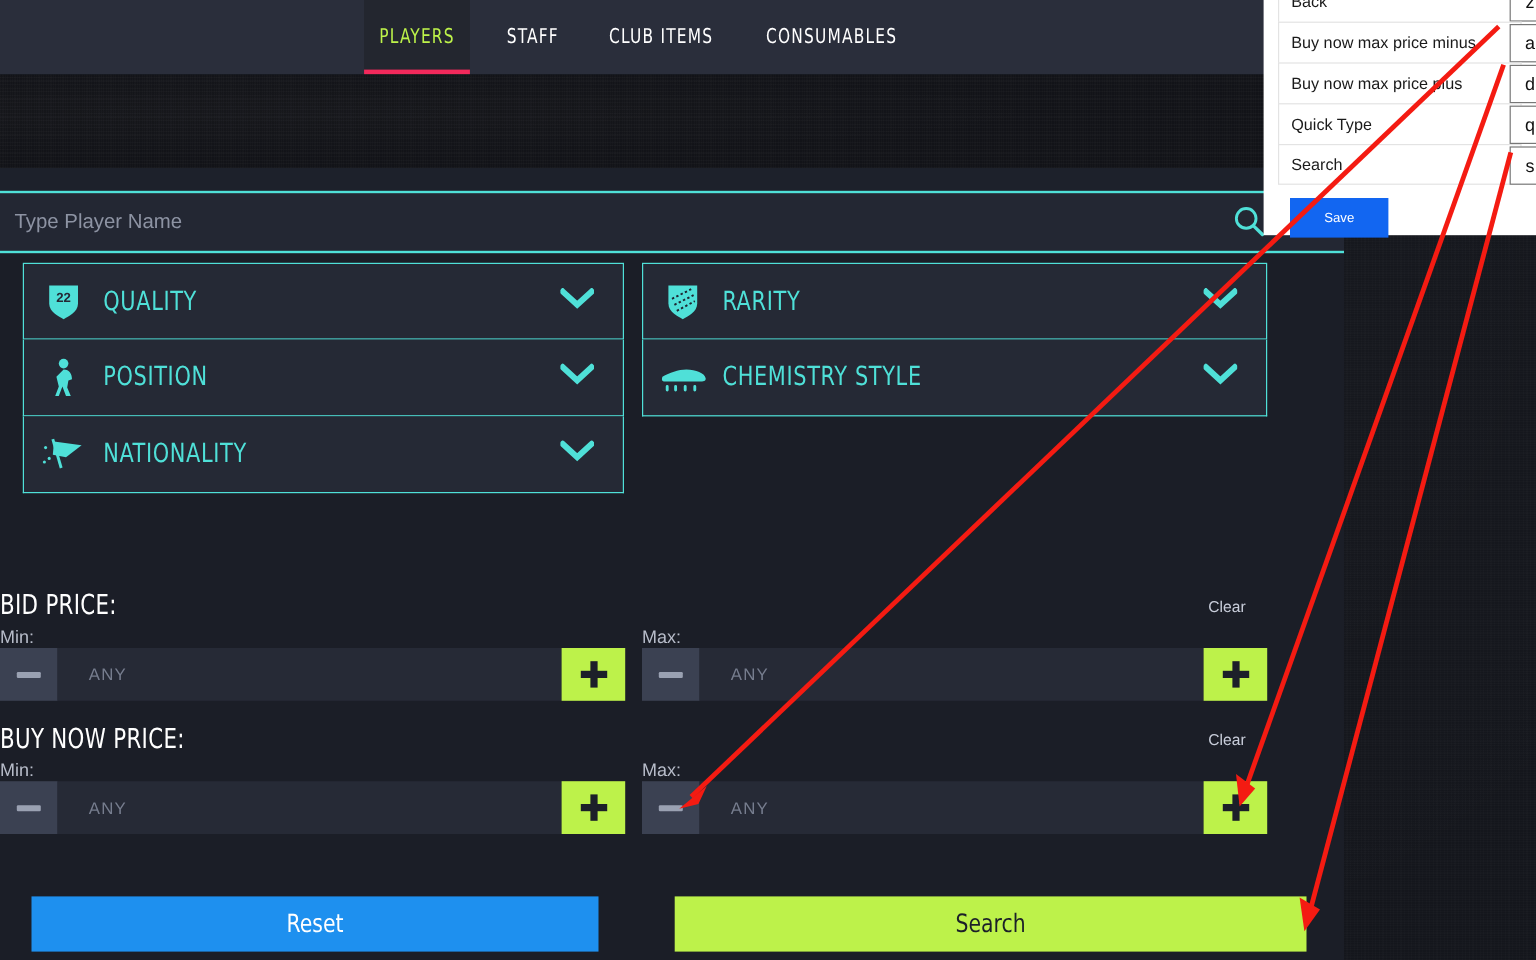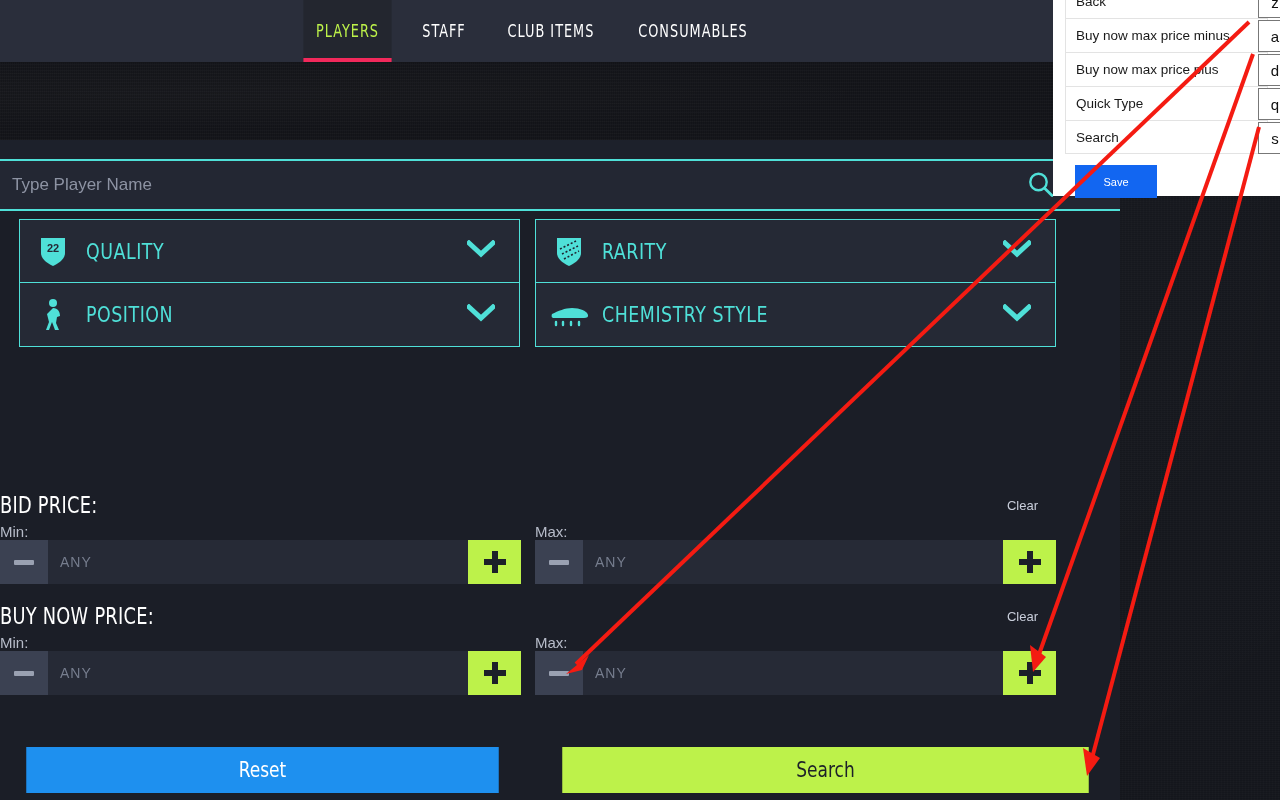--- a/index.html
+++ b/index.html
@@ -118,21 +118,21 @@
   }
   .stepper {
     position: absolute; height: 44px; display: flex; align-items: stretch;
   }
   .stepper .minus {
     width: 48px; background: #3b4152; display: flex; align-items: center; justify-content: center;
   }
   .stepper .minus i { display:block; width: 20px; height: 5px; background: #9aa1b2; border-radius: 1px; }
   .stepper .field {
     flex: 1; background: #262a36; display: flex; align-items: center;
-    padding-left: 12px; font-size: 14px; letter-spacing: 1px; color: #767d8e;
+    padding-left: 26px; font-size: 14px; letter-spacing: 1px; color: #767d8e;
   }
   .stepper .plus {
     width: 53px; background: #bdf24a; display: flex; align-items: center; justify-content: center;
     position: relative;
   }
   .stepper .plus::before, .stepper .plus::after {
     content: ""; position: absolute; background: #1c2029;
   }
   .stepper .plus::before { width: 22px; height: 6px; }
   .stepper .plus::after  { width: 6px; height: 22px; }
@@ -245,20 +245,37 @@
             </svg>
           </span>
           <span class="flabel">POSITION</span>
           <span class="fchev">
             <svg width="28" height="18" viewBox="0 0 28 18">
                 <path d="M2 3 L14 14 L26 3" fill="none" stroke="#4fe0d8" stroke-width="5" stroke-linecap="square"></path>
               </svg>
           </span>
         </div>
 
+        <div class="frow">
+          <span class="ficon">
+            <svg width="36" height="30" viewBox="0 0 36 30">
+              <path d="M10 4 L33 7 L20 17 L9 15z" fill="#4fe0d8"></path>
+              <line x1="9" y1="2" x2="16" y2="26" stroke="#4fe0d8" stroke-width="2.4"></line>
+              <circle cx="3" cy="9" r="1.3" fill="#4fe0d8"></circle>
+              <circle cx="6" cy="18" r="1.3" fill="#4fe0d8"></circle>
+              <circle cx="2" cy="21" r="1.3" fill="#4fe0d8"></circle>
+            </svg>
+          </span>
+          <span class="flabel">NATIONALITY</span>
+          <span class="fchev">
+            <svg width="28" height="18" viewBox="0 0 28 18">
+                <path d="M2 3 L14 14 L26 3" fill="none" stroke="#4fe0d8" stroke-width="5" stroke-linecap="square"></path>
+              </svg>
+          </span>
+        </div>
 
 
       </div>
 
       <div class="fcol right">
 
         <div class="frow">
           <span class="ficon">
             <svg width="30" height="32" viewBox="0 0 30 32">
               <path d="M3 3h24v15c0 7-8 11-12 13C11 29 3 25 3 18z" fill="#4fe0d8"></path>

